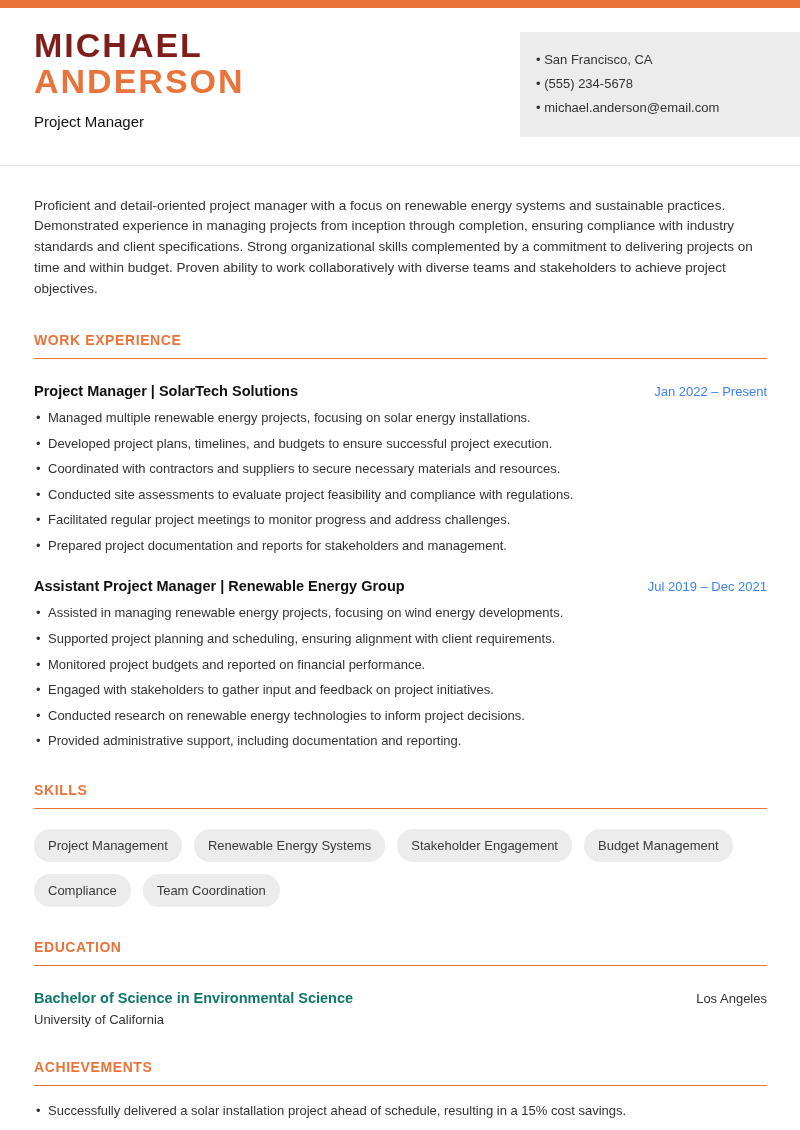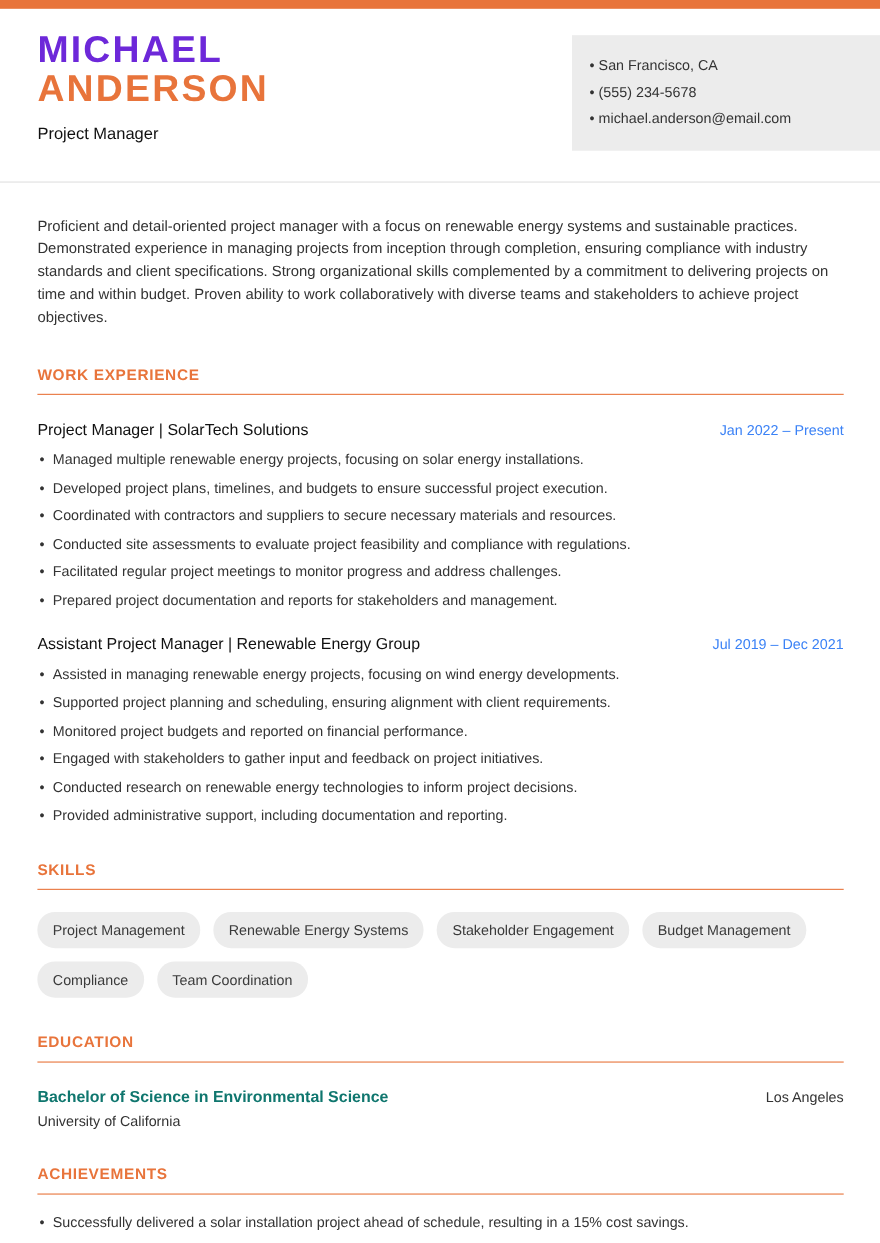--- a/index.html
+++ b/index.html
@@ -24,21 +24,21 @@
     display: flex;
     justify-content: space-between;
     align-items: flex-start;
     padding: 18px 0 0 34px;
   }
   .name-block { padding-top: 2px; }
   .name-first {
     font-size: 34px;
     font-weight: 700;
     letter-spacing: 2px;
-    color: #6d28d9;
+    color: #7f1d1d;
     line-height: 1.05;
   }
   .name-last {
     font-size: 34px;
     font-weight: 700;
     letter-spacing: 2px;
     color: #E8743B;
     line-height: 1.05;
   }
   .role-title {
@@ -88,21 +88,21 @@
     margin: 0;
   }
   .job { margin-top: 24px; }
   .job-header {
     display: flex;
     justify-content: space-between;
     align-items: baseline;
   }
   .job-title {
     font-size: 14.5px;
-    font-weight: 400;
+    font-weight: 700;
     color: #111111;
   }
   .job-dates {
     font-size: 13px;
     color: #3b82f6;
   }
   .bullet-list { margin-top: 10px; }
   .bullet-item {
     font-size: 13px;
     color: #333333;

